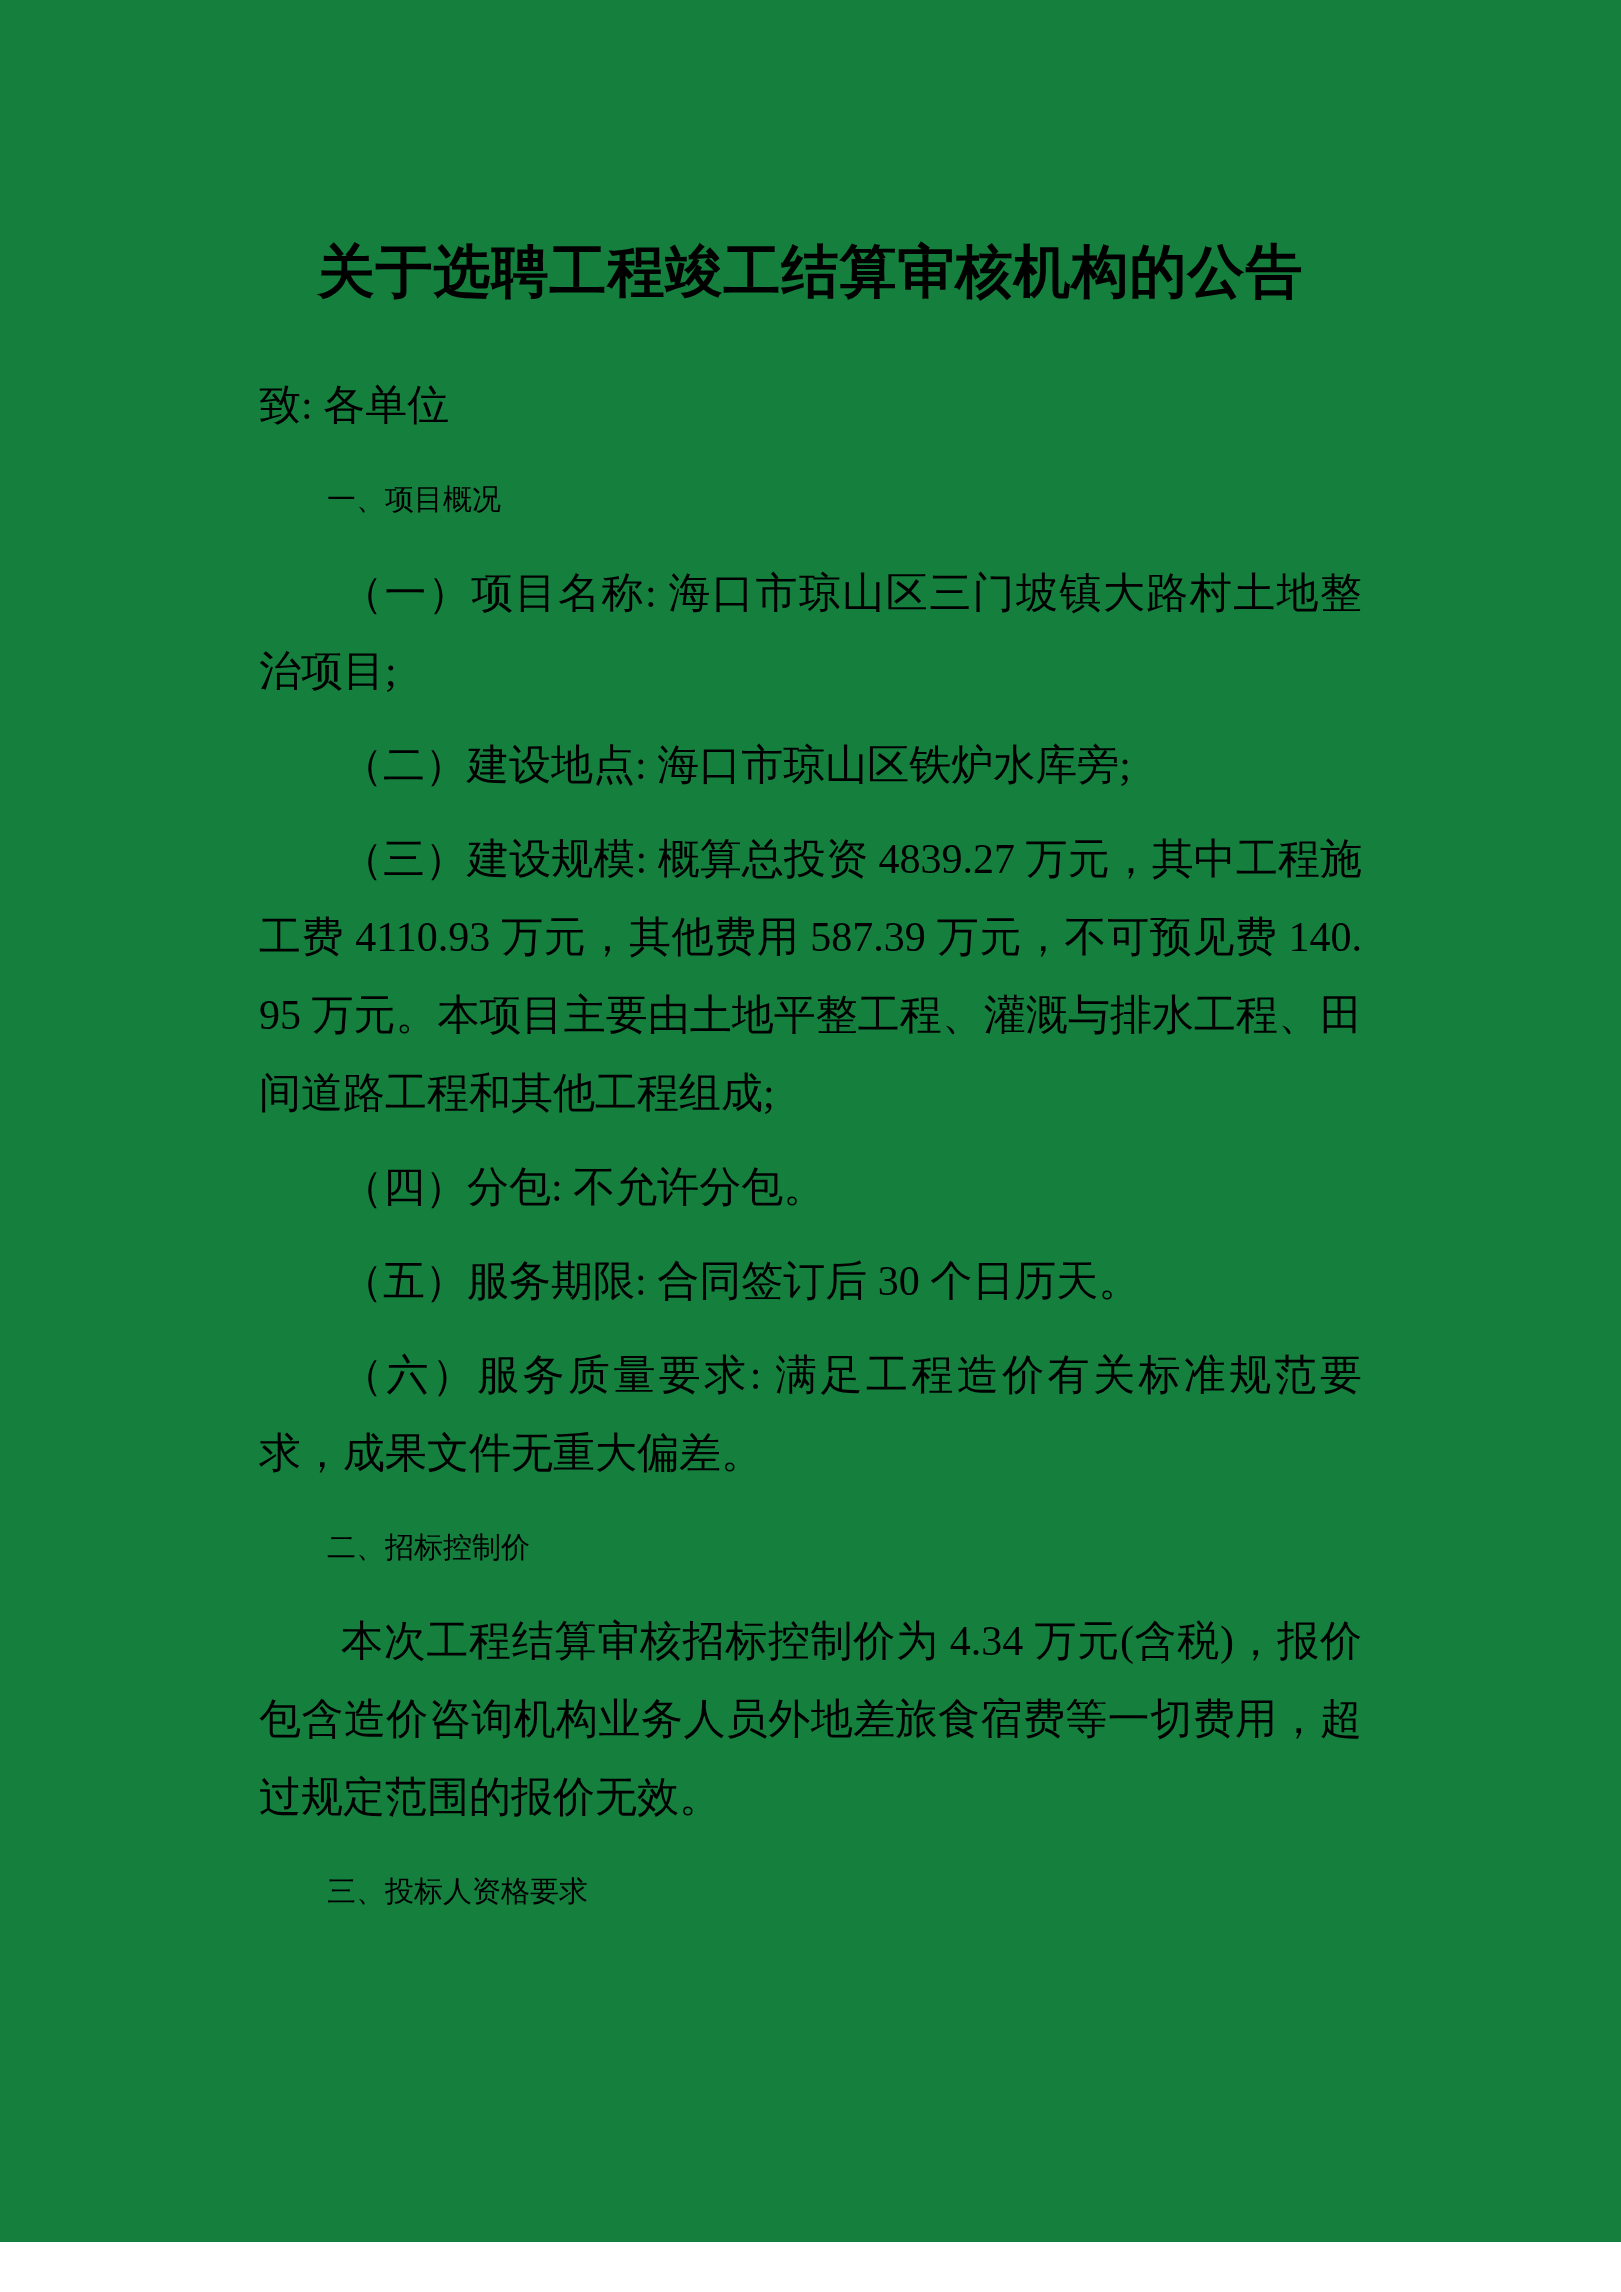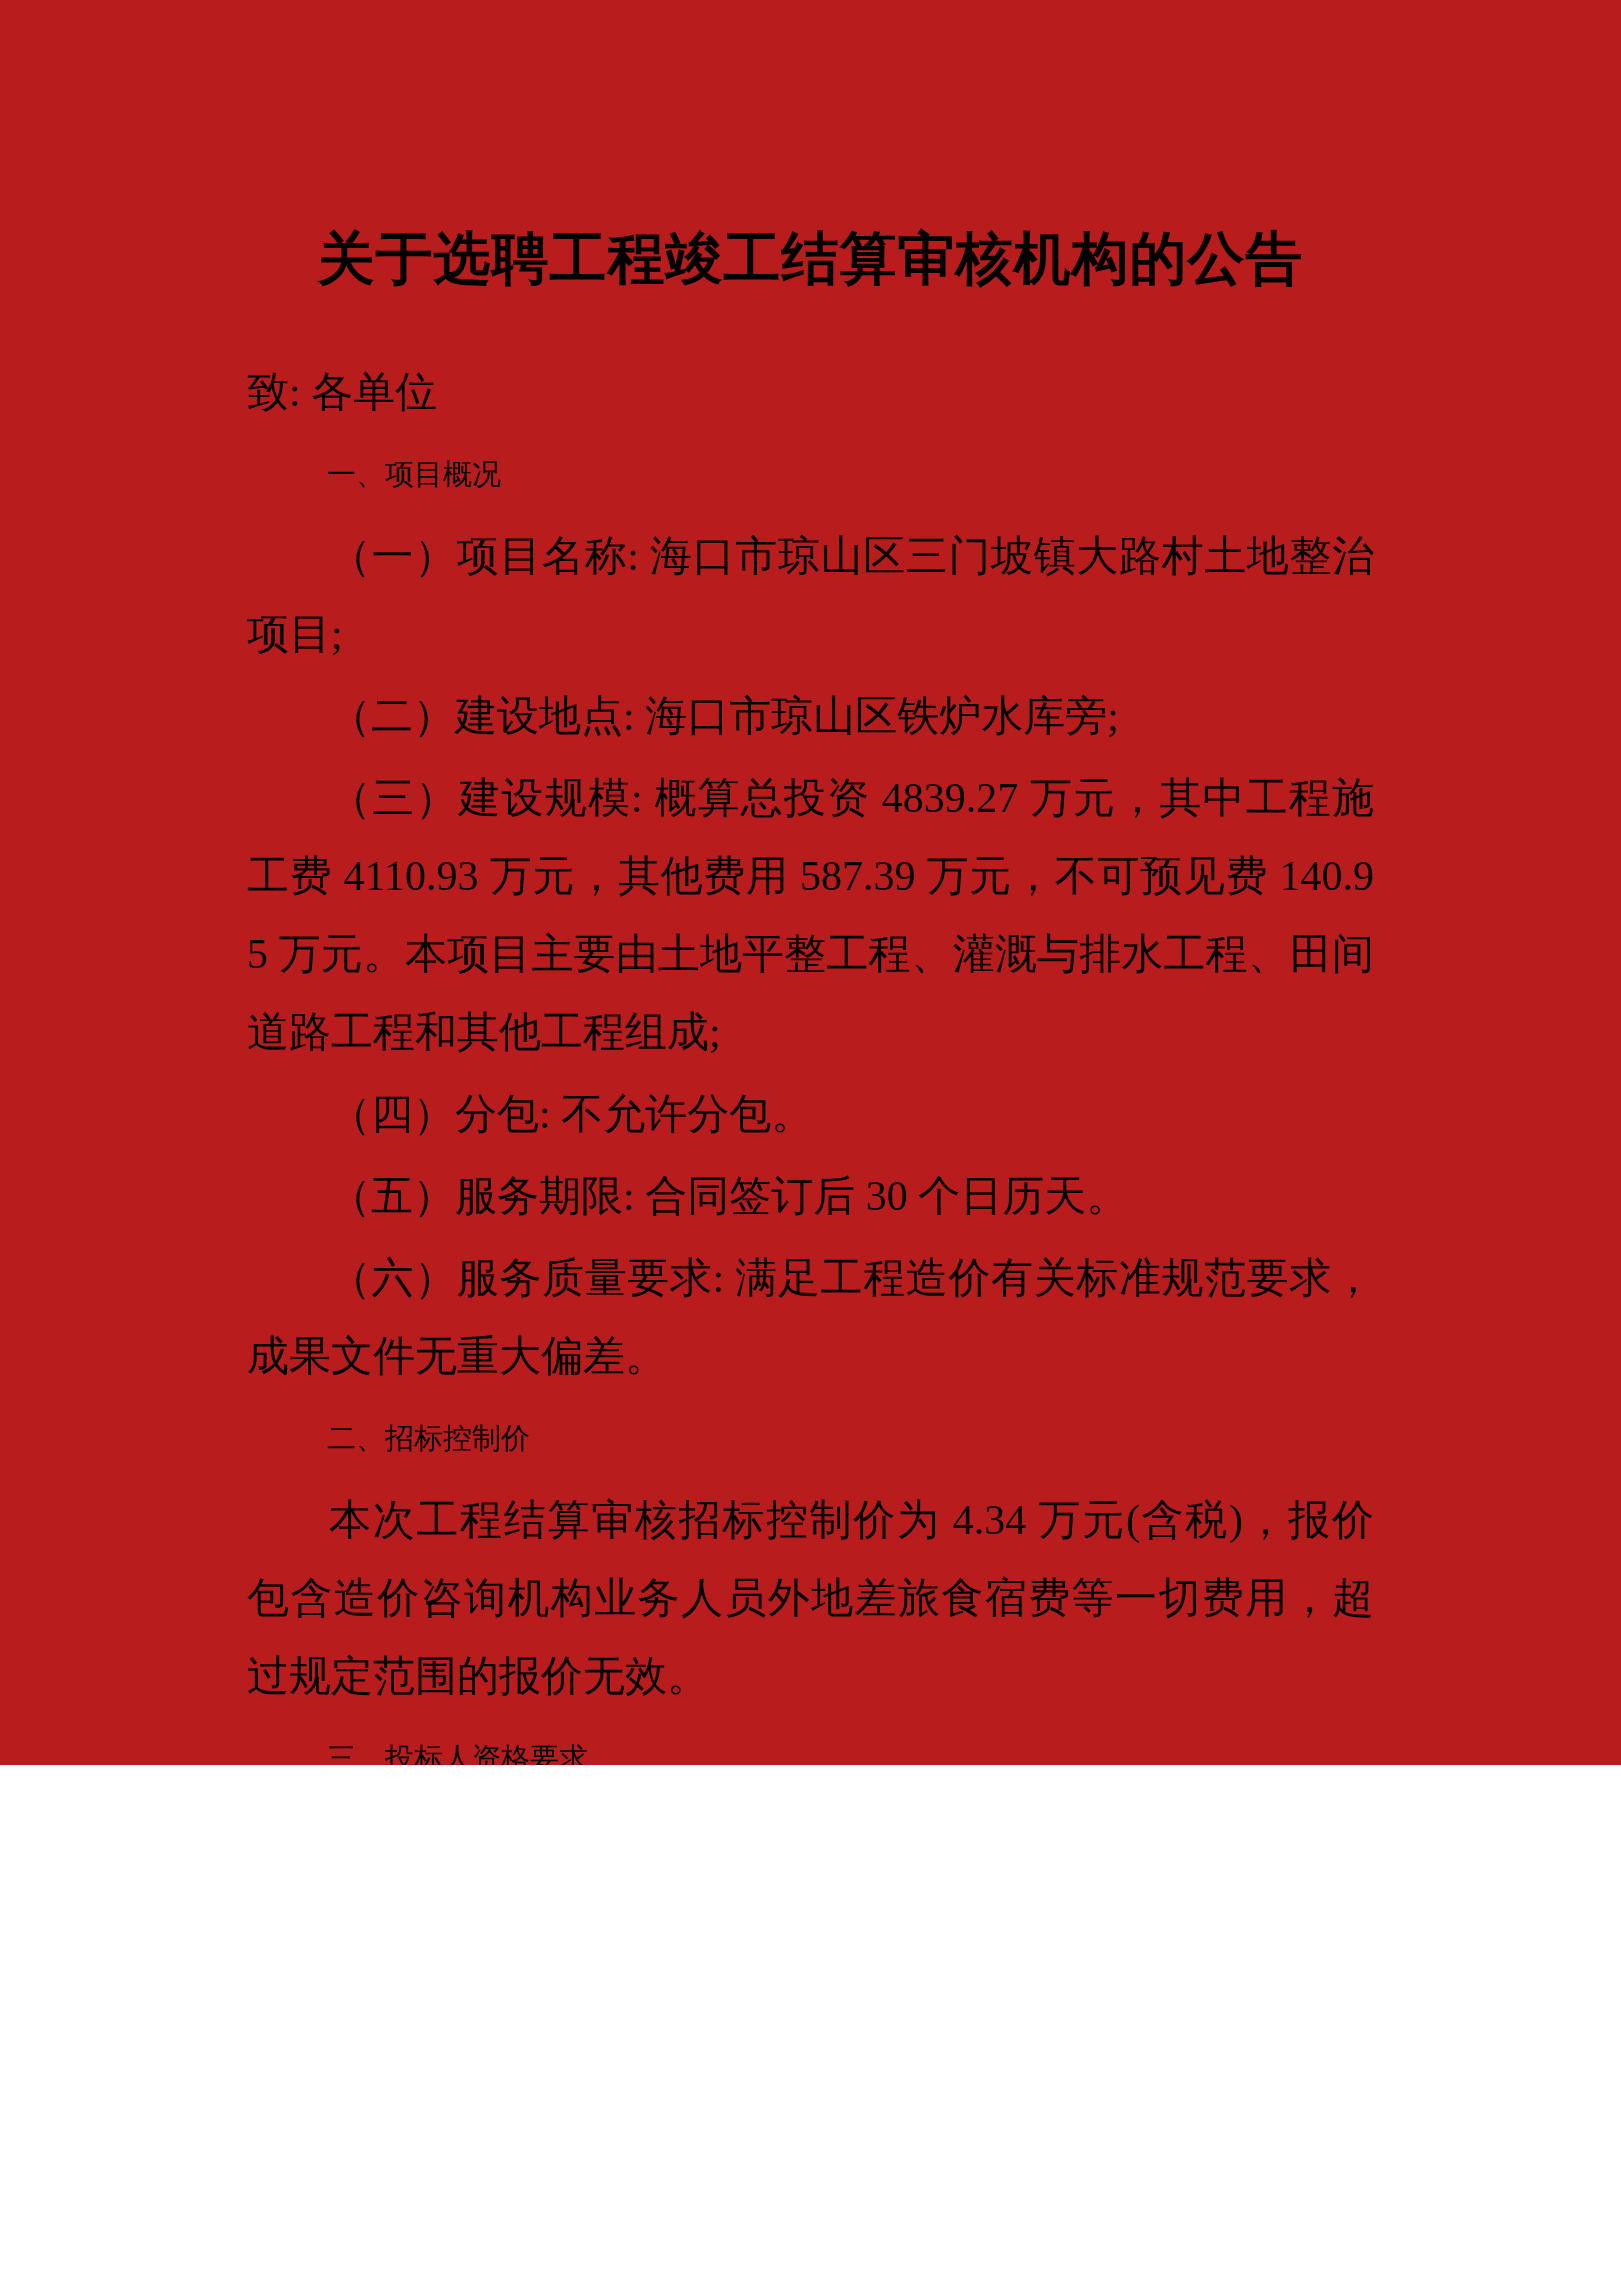--- a/index.html
+++ b/index.html
@@ -3,24 +3,24 @@
 <meta charset="utf-8">
 <style>
   html, body {
     margin: 0;
     padding: 0;
     background: #ffffff;
   }
   .page {
     position: relative;
     width: 1621px;
-    height: 1765px;
+    height: 2242px;
     box-sizing: border-box;
-    padding: 4px 243px;
-    background: #b91c1c;
+    padding: 17px 243px;
+    background: #15803d;
     color: #000000;
     overflow: hidden;
     font-family: "Liberation Serif", "DejaVu Serif", serif;
   }
   .doc-title {
     margin: 218px 0 57px 0;
     font-size: 57px;
     line-height: 74px;
     font-weight: 700;
     text-align: center;
@@ -28,21 +28,21 @@
     color: #000000;
     font-family: "Liberation Serif", "DejaVu Serif", serif;
   }
   .body-text {
     font-size: 42px;
     line-height: 78px;
     text-align: justify;
     color: #000000;
   }
   p.para {
-    margin: 4px;
+    margin: 16px;
     text-indent: 82px;
     word-break: break-all;
   }
   p.salutation {
     text-indent: 0;
   }
   .sec-heading {
     margin: 0;
     font-size: 29px;
     line-height: 78px;

